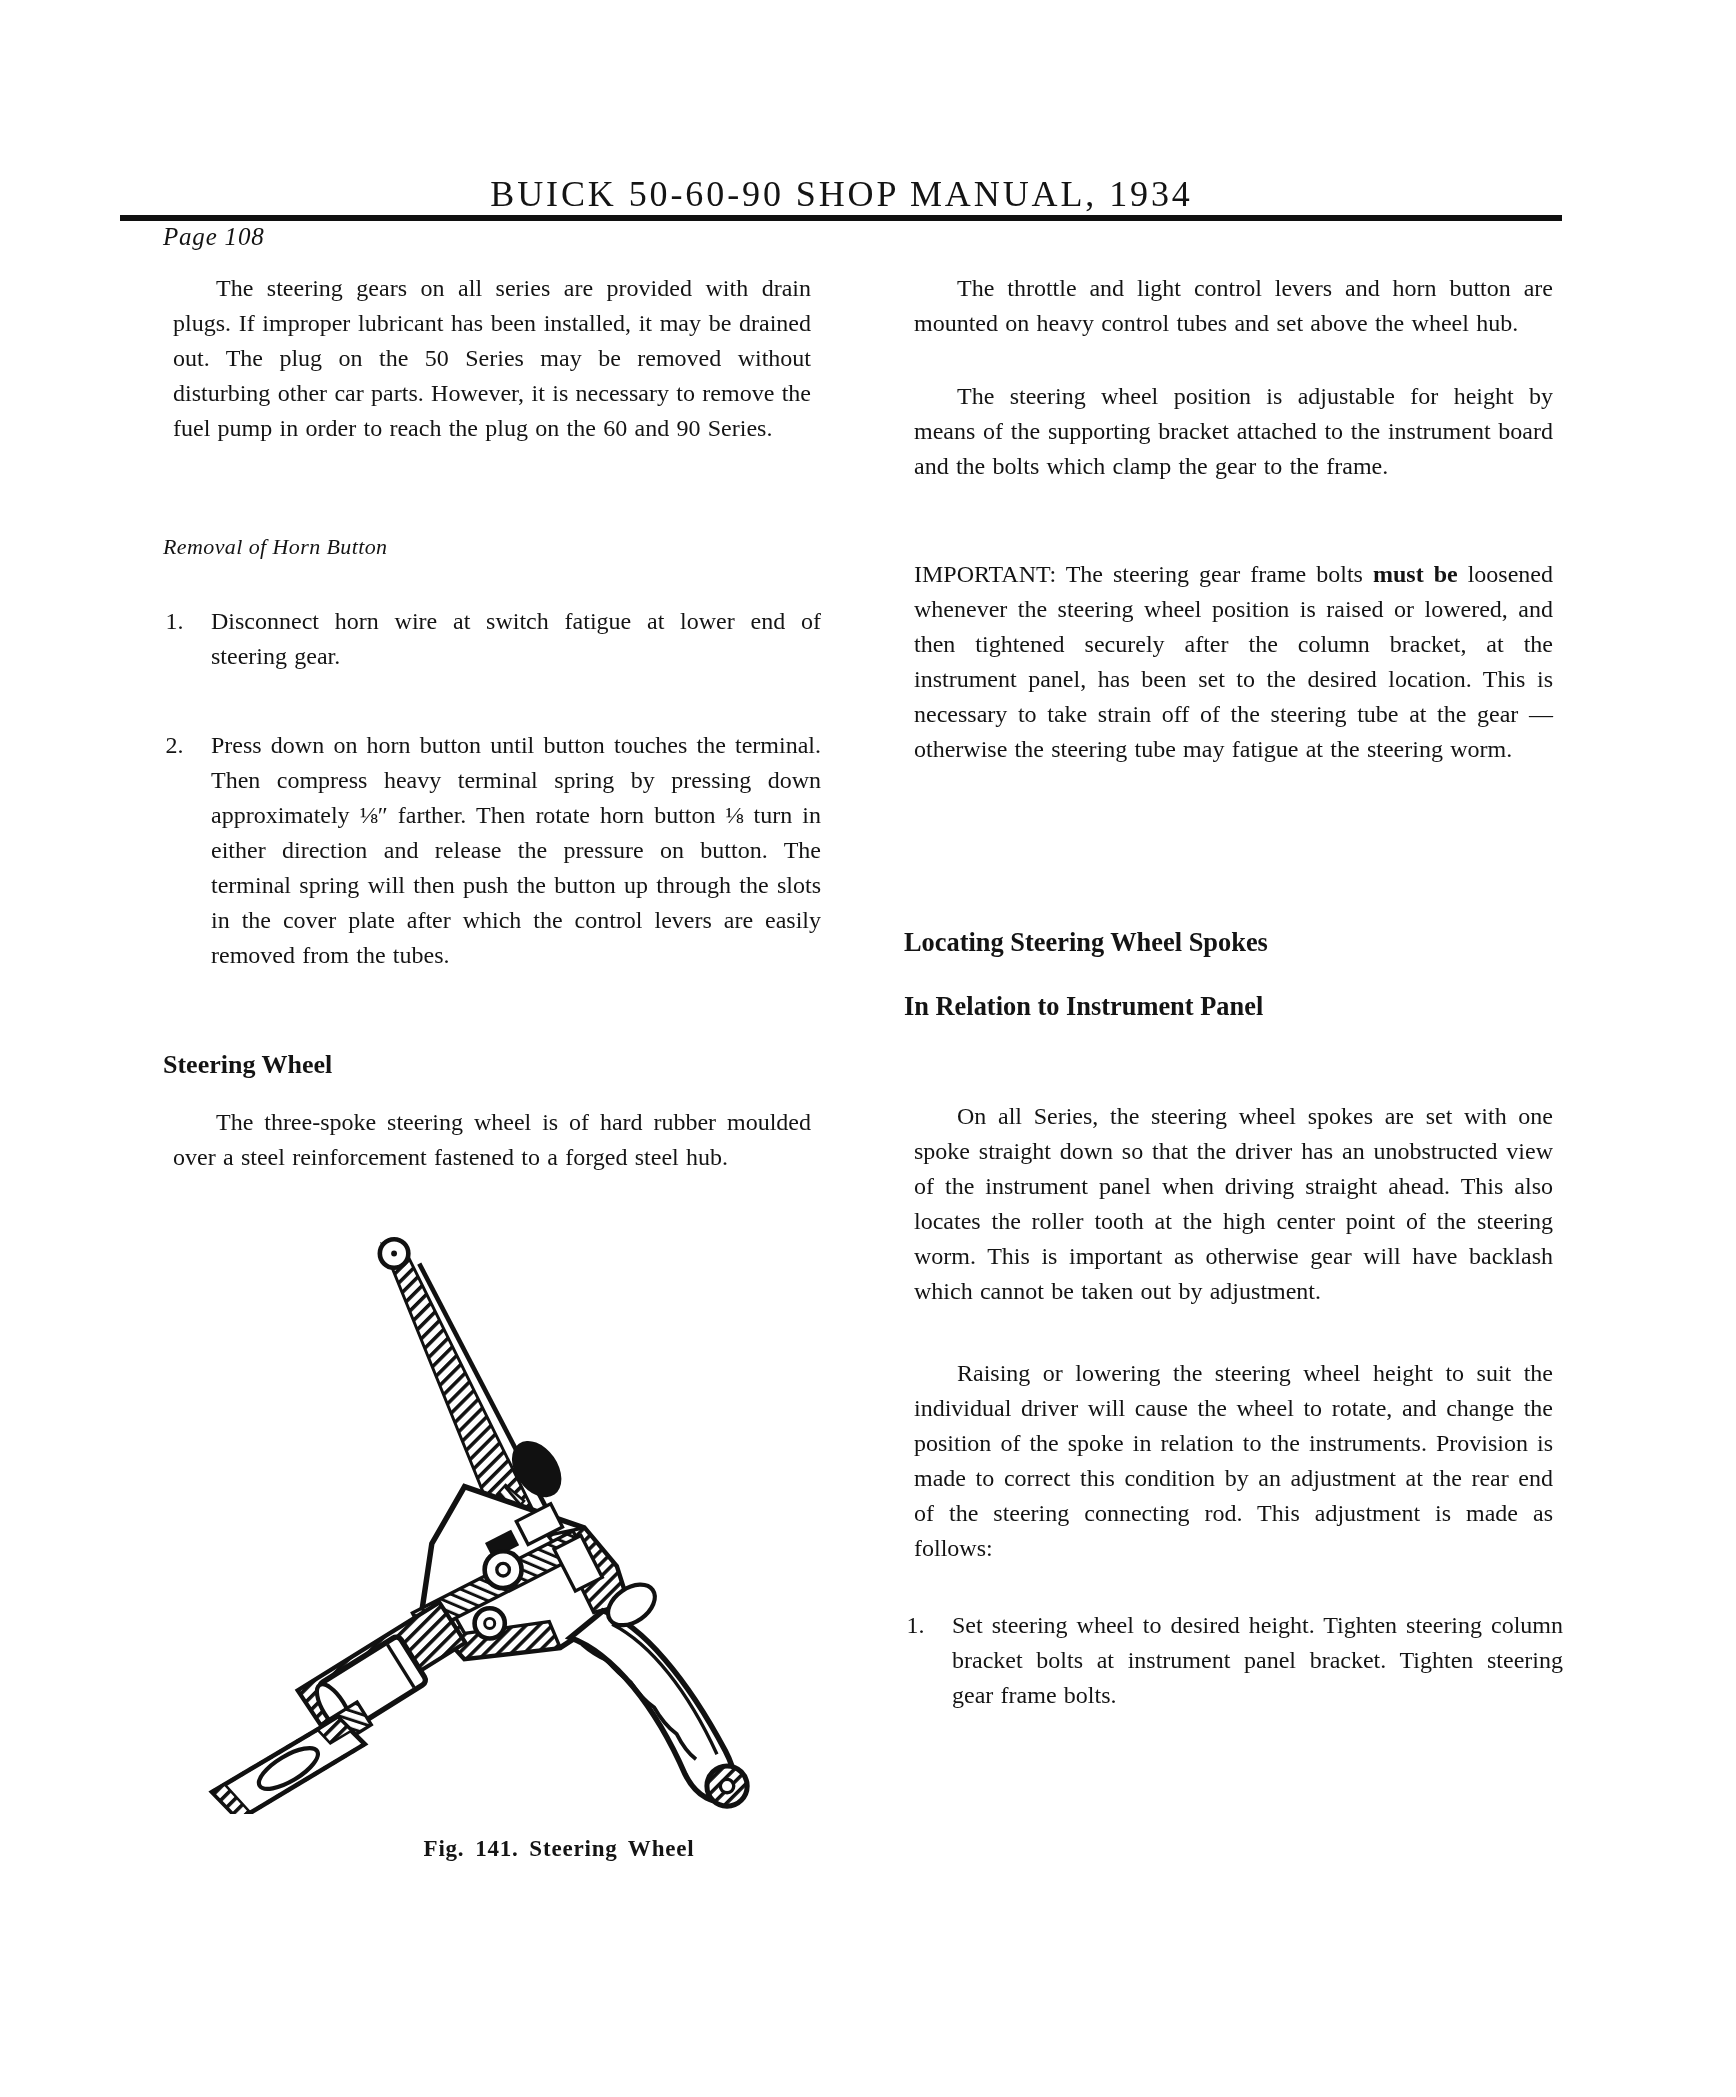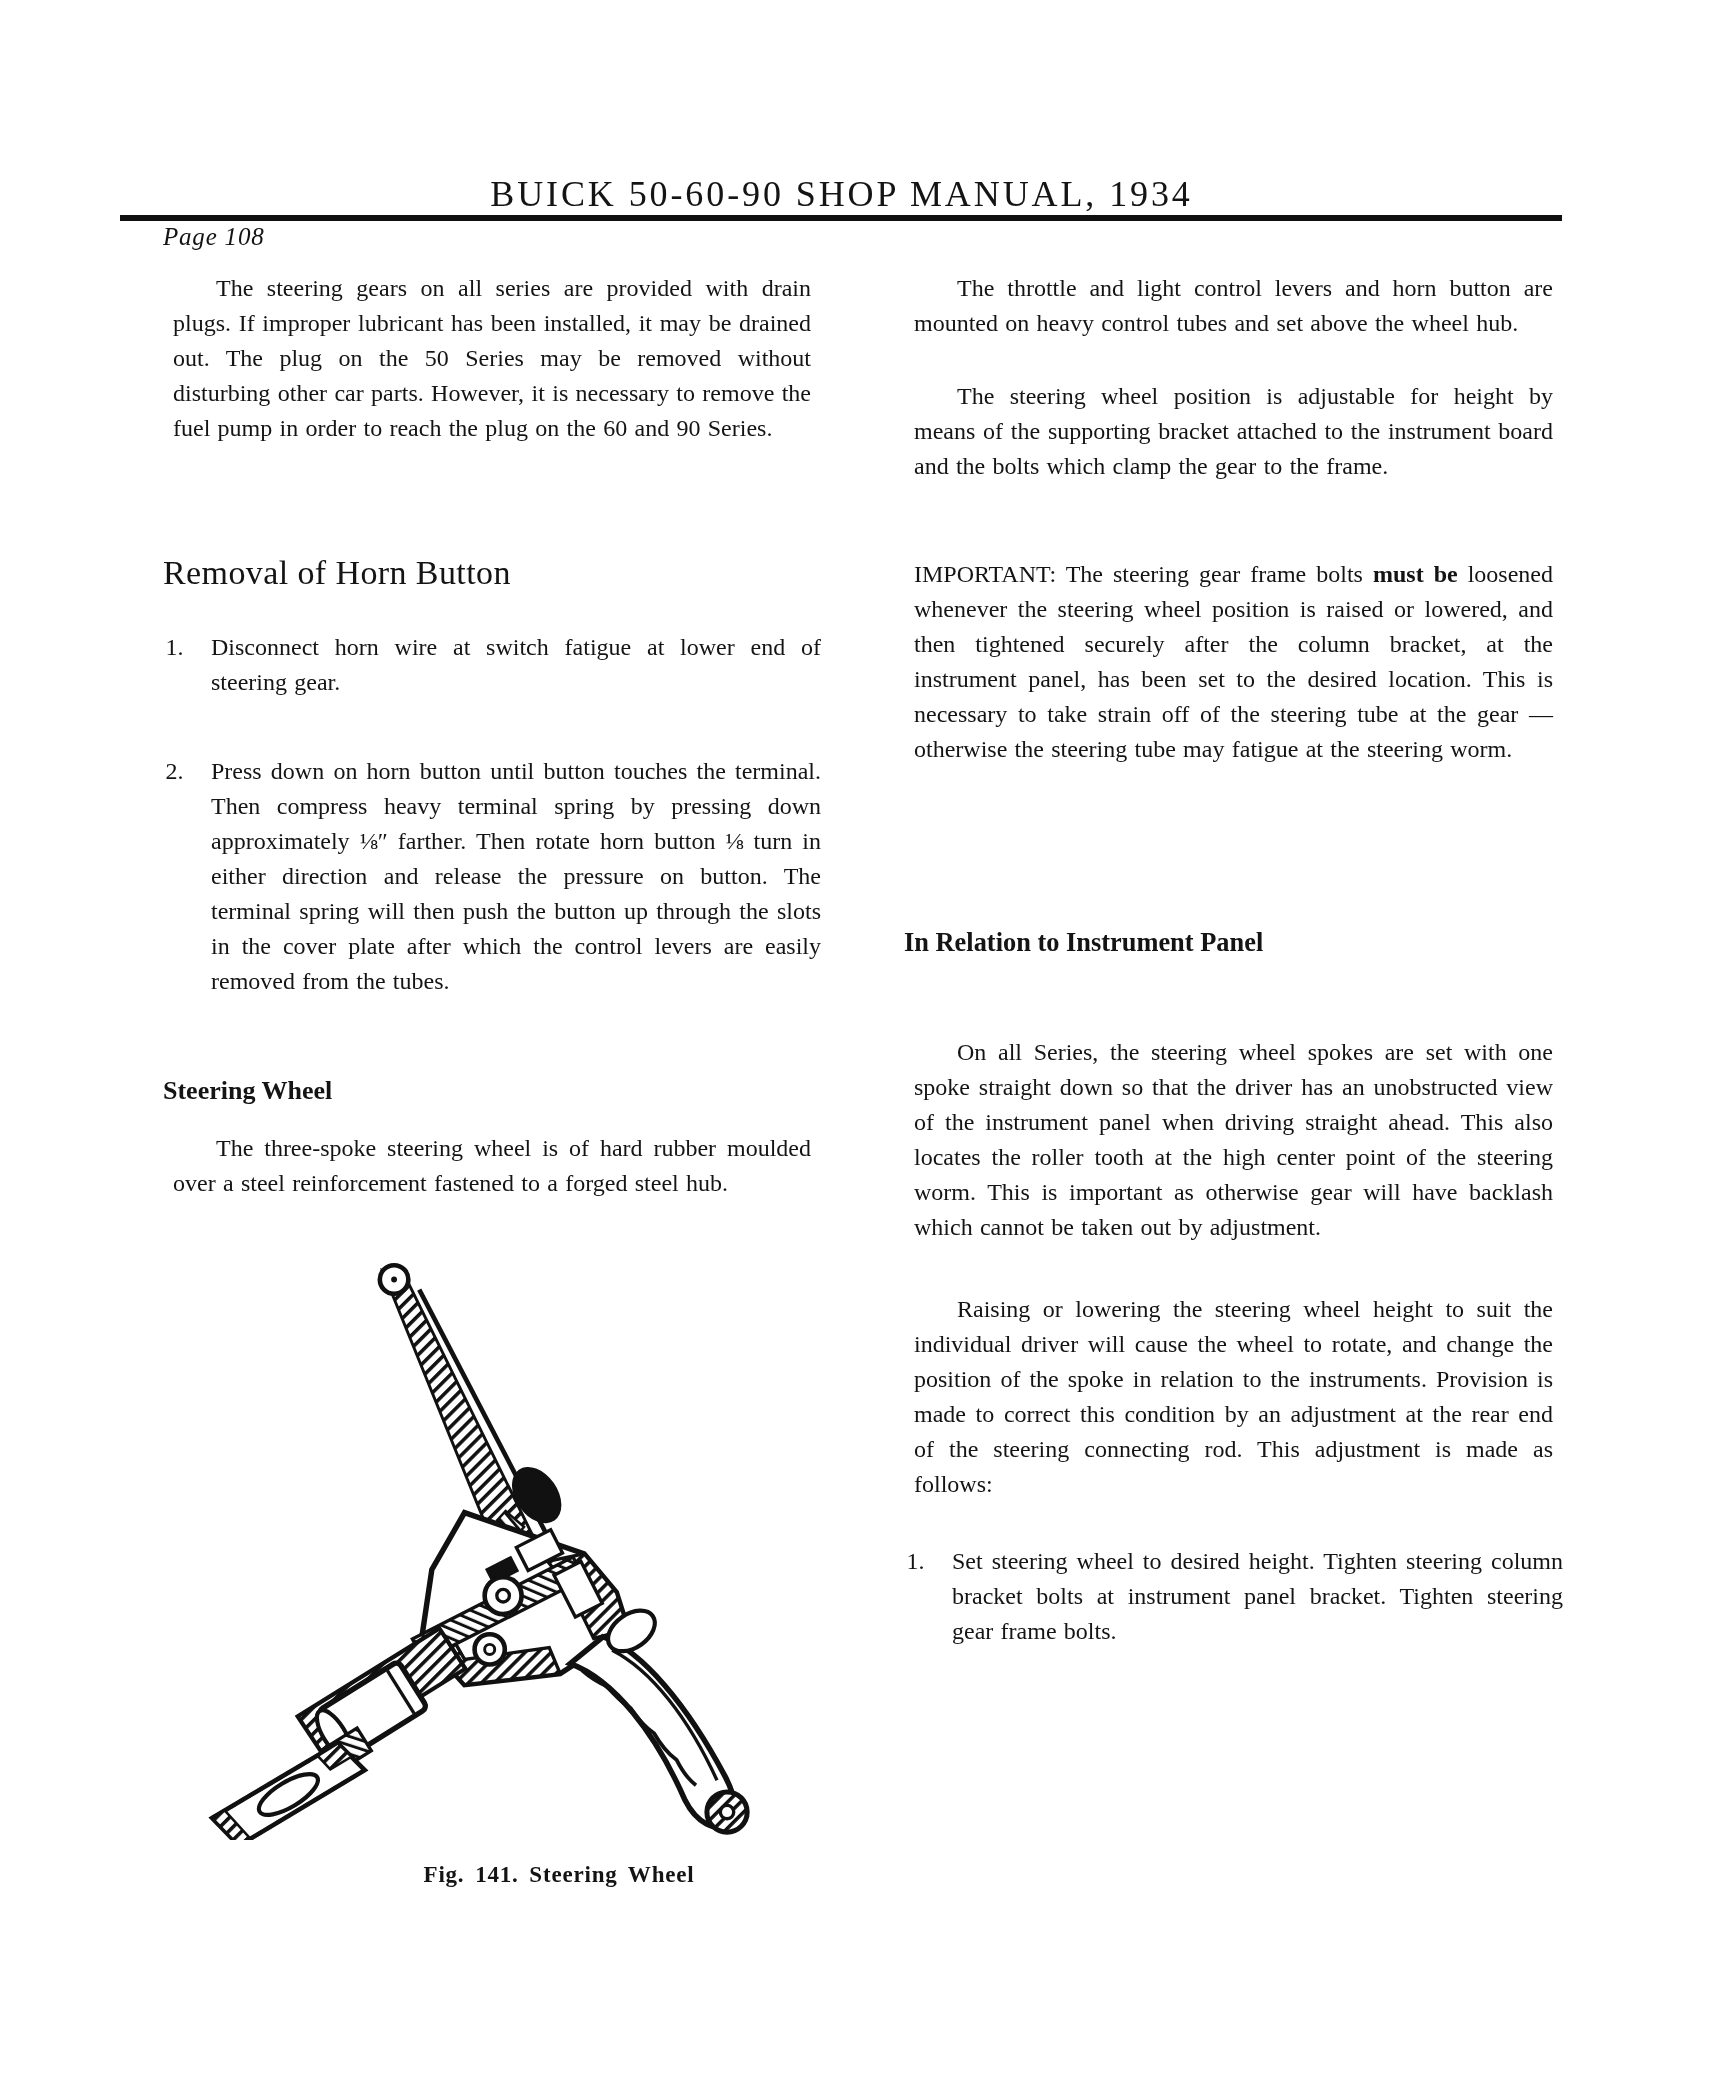--- a/index.html
+++ b/index.html
@@ -26,22 +26,22 @@
     background:#101010;
   }
   
   .col{position:absolute;top:261px;font-size:24px;line-height:35px;}
   .col-left{left:163px;width:658px;}
   .col-right{left:904px;width:659px;}
   .just{text-align:justify;text-justify:inter-word;word-spacing:1.3px;}
   p{margin:10px;}
   .indent{text-indent:43px;}
   .h-italic{
-    font-size:34px;line-height:35px;font-weight:400;
-    margin-top:109px;letter-spacing:0.4px;
+    font-style:italic;font-size:22px;line-height:35px;font-weight:400;
+    margin-top:83px;letter-spacing:0.4px;
   }
   .h-bold{font-weight:700;font-size:26px;line-height:35px;}
   .h-steering{margin-top:74px;}
   .p-after-steering{margin-top:22.7px;}
   .li{position:relative;padding-left:48px;}
   .li .num{position:absolute;left:2.5px;top:0;}
   .li-1{margin-top:40px;}
   .li-2{margin-top:54px;}
   
   .r-p2{margin-top:38px;}
@@ -160,20 +160,21 @@
 
   <div class="col col-right">
 
     <p class="just indent">The throttle and light control levers and horn button are mounted on heavy control tubes and set above the wheel hub.</p>
 
     <p class="just indent r-p2">The steering wheel position is adjustable for height by means of the supporting bracket attached to the instrument board and the bolts which clamp the gear to the frame.</p>
 
     <p class="just r-important"><span>IMPORTANT: The steering gear frame bolts </span><span class="b">must be</span><span> loosened whenever the steering wheel position is raised or lowered, and then tightened securely after the column bracket, at the instrument panel, has been set to the desired location.  This is necessary to take strain off of the steering tube at the gear — otherwise the steering tube may fatigue at the steering worm.</span></p>
 
     <div class="h-bold h-locating">
+      <span>Locating Steering Wheel Spokes</span>
       <span>In Relation to Instrument Panel</span>
     </div>
 
     <p class="just indent r-p3">On all Series, the steering wheel spokes are set with one spoke straight down so that the driver has an unobstructed view of the instrument panel when driving straight ahead.  This also locates the roller tooth at the high center point of the steering worm. This is important as otherwise gear will have backlash which cannot be taken out by adjustment.</p>
 
     <p class="just indent r-p4">Raising or lowering the steering wheel height to suit the individual driver will cause the wheel to rotate, and change the position of the spoke in relation to the instruments. Provision is made to correct this condition by an adjustment at the rear end of the steering connecting rod. This adjustment is made as follows:</p>
 
     <div class="li r-li">
       <span class="num">1.</span>
       <span class="just" style="display:block">Set steering wheel to desired height. Tighten steering column bracket bolts at instrument panel bracket.  Tighten steering gear frame bolts.</span>

